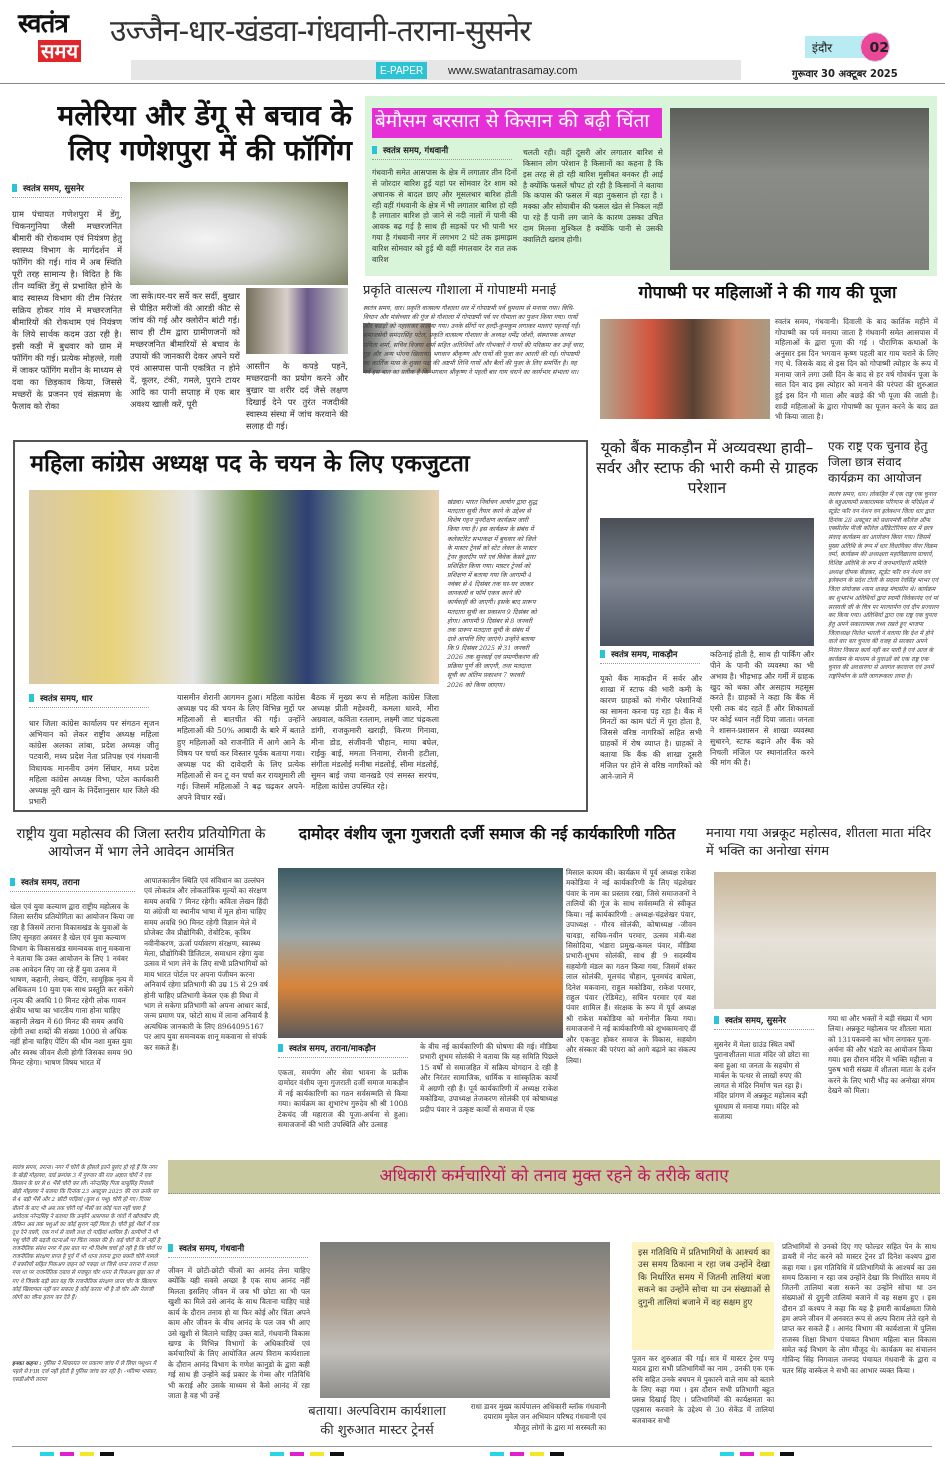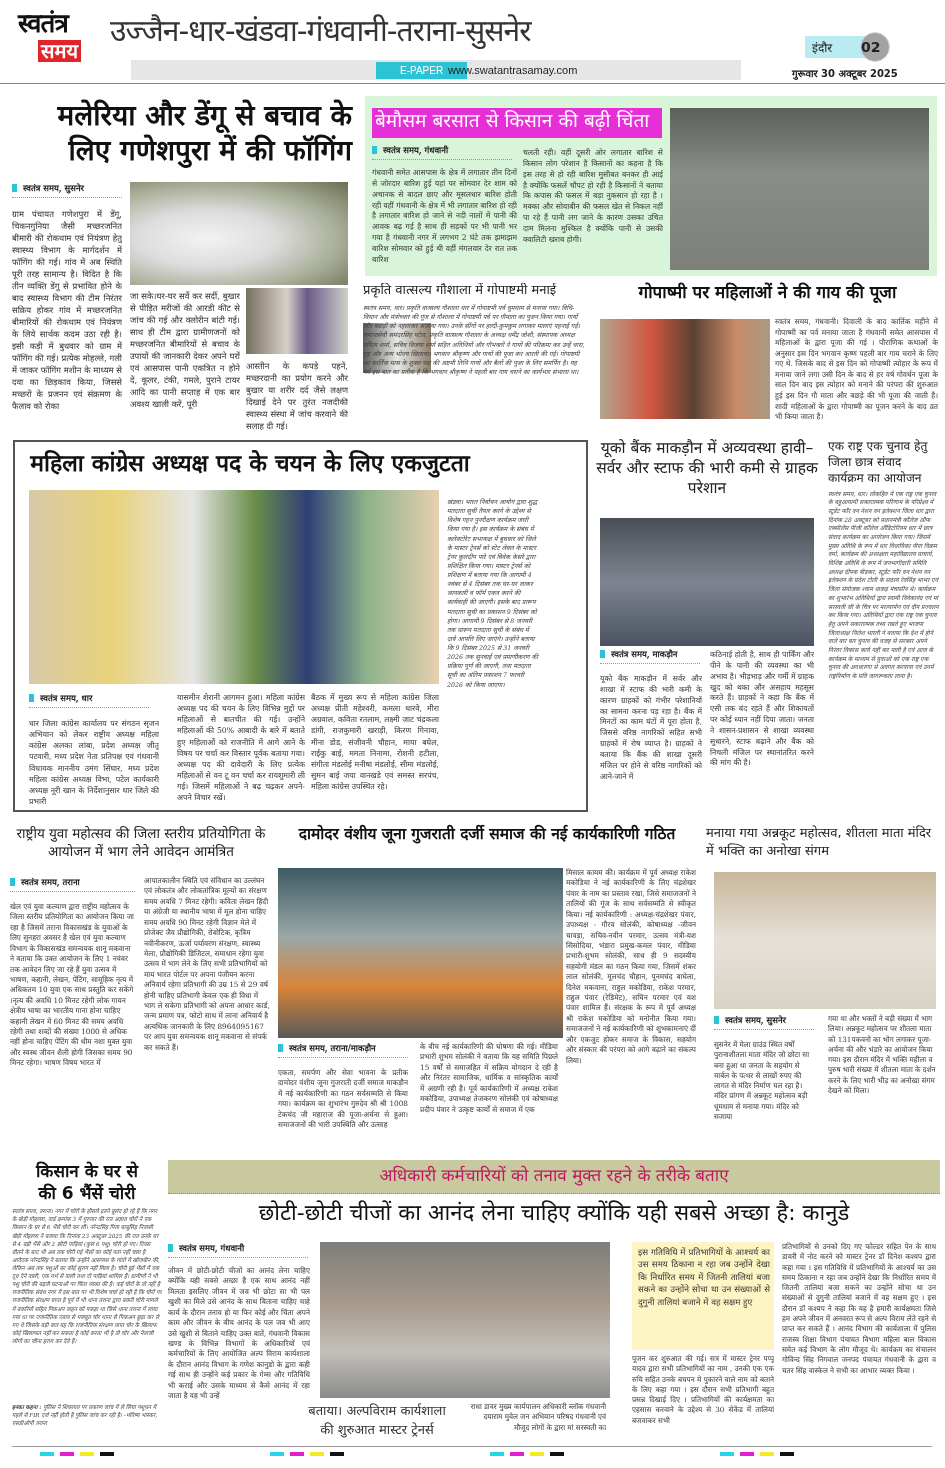--- a/index.html
+++ b/index.html
@@ -29,25 +29,25 @@
 </head>
 <body>
 
 <div class="abs" style="left:0;top:0;width:945px;height:84px;border-bottom:1px solid #888">
   <div class="abs" style="left:18px;top:10px;width:64px;height:72px">
     <div style="font-family:'DejaVu Sans',sans-serif;font-weight:bold;font-size:26px;color:#111;line-height:1;letter-spacing:-1px">स्वतंत्र</div>
     <div style="margin:4px 0 0 20px;background:#e0262a;color:#fff;font-weight:bold;font-size:20px;line-height:1.1;padding:0 3px;display:inline-block;font-family:'DejaVu Sans',sans-serif">समय</div>
   </div>
   <div class="abs cond" style="left:110px;top:14px;width:640px;text-align:left;font-size:30px;color:#333;letter-spacing:-1px">उज्जैन-धार-खंडवा-गंधवानी-तराना-सुसनेर</div>
   <div class="abs" style="left:131px;top:60px;width:610px;height:20px;background:#e6e6e6"></div>
-  <div class="abs" style="left:376px;top:62px;background:#2cc4d4;color:#fff;font-size:10px;padding:3px 24px;font-family:'Liberation Sans',sans-serif">E-PAPER</div>
+  <div class="abs" style="left:376px;top:62px;background:#2cc4d4;color:#fff;font-size:10px;padding:3px 4px;font-family:'Liberation Sans',sans-serif">E-PAPER</div>
   <div class="abs" style="left:448px;top:64px;font-size:11px;color:#222;font-family:'Liberation Sans',sans-serif">www.swatantrasamay.com</div>
   <div class="abs" style="left:805px;top:36px;width:70px;height:22px;background:#b9ecf2"></div>
   <div class="abs" style="left:812px;top:39px;font-size:12px;color:#222">इंदौर</div>
-  <div class="abs" style="left:860px;top:32px;width:30px;height:30px;border-radius:50%;background:#a3a3a3;border:1px solid #cde;text-align:left;line-height:28px;font-weight:bold;font-size:14px">02</div>
+  <div class="abs" style="left:860px;top:32px;width:30px;height:30px;border-radius:50%;background:#ec4899;border:1px solid #cde;text-align:right;line-height:28px;font-weight:bold;font-size:14px">02</div>
   <div class="abs" style="left:792px;top:66px;font-size:10px;color:#222;font-weight:bold">गुरूवार 30 अक्टूबर 2025</div>
 </div>
 
 <div class="abs" style="left:0;top:90px;width:360px;height:345px">
   <div class="abs hl" style="left:12px;top:8px;width:340px;font-size:28px;text-align:right;line-height:1.25">मलेरिया और डेंगू से बचाव के लिए गणेशपुरा में की फॉगिंग</div>
   <div class="abs" style="left:12px;top:92px;width:110px">
     <div class="byline">
         <span class="sq"></span>
         <span>स्वतंत्र समय, सुसनेर</span>
       </div>
@@ -153,32 +153,30 @@
     <div class="byline">
         <span class="sq"></span>
         <span>स्वतंत्र समय, सुसनेर</span>
       </div>
   </div>
   <div class="abs body-txt" style="left:8px;top:216px;width:102px;height:112px;overflow:hidden;font-size:7.2px;text-align:left">सुसनेर में मेला ग्राउंड स्थित वर्षों पुरानाशीतला माता मंदिर जो छोटा सा बना हुआ था जनता के सहयोग से मार्बल के पत्थर से लाखों रुपए की लागत से मंदिर निर्माण चल रहा है। मंदिर प्रांगण में अन्नकूट महोत्सव बड़ी धूमधाम से मनाया गया। मंदिर को सजाया</div>
   <div class="abs body-txt" style="left:122px;top:190px;width:110px;height:138px;overflow:hidden;font-size:7.2px;text-align:left">गया था और भक्तों ने बड़ी संख्या में भाग लिया। अन्नकूट महोत्सव पर शीतला माता को 131पकवनो का भोग लगाकर पूजा-अर्चना की और भंडारे का आयोजन किया गया। इस दौरान मंदिर में भक्ति महीला व पुरुष भारी संख्या में शीतला माता के दर्शन करने के लिए भारी भीड़ का अनोखा संगम देखने को मिला।</div>
 </div>
 
 <div class="abs" style="left:12px;top:1160px;width:150px;height:280px">
-  <div class="hl" style="font-size:17px;text-align:center;line-height:1.3;padding:0 18px">किसान के घर से की 6 भैंसें चोरी</div>
   <div class="small-ital" style="height:196px;overflow:hidden;margin-top:3px;font-size:5.6px">स्वतंत्र समय, तराना। नगर में चोरों के हौसले इतने बुलंद हो रहे हैं कि नगर के खेड़ी मोहल्ला, वार्ड क्रमांक 3 में गुरुवार की रात अज्ञात चोरों ने एक किसान के घर से 6 भैंसें चोरी कर लीं। नरेन्द्रसिंह पिता बाबूसिंह निवासी खेड़ी मोहल्ला ने बताया कि दिनांक 23 अक्टूबर 2025 की रात उनके घर से 4 बड़ी भैंसें और 2 छोटी पाड़ियां (कुल 6 पशु) चोरी हो गए। दिवस बीतने के बाद भी अब तक चोरी गई भैंसों का कोई पता नहीं चला है आवेदक नरेन्द्रसिंह ने बताया कि उन्होंने आसपास के गांवों में खोजबीन की, लेकिन अब तक पशुओं का कोई सुराग नहीं मिला है। चोरी हुई भैंसों में एक दूध देने वाली, एक गर्भ से वाली तथा दो पाड़ियां शामिल हैं। ग्रामीणों ने भी पशु चोरी की बढ़ती घटनाओं पर चिंता व्यक्त की है। कई चोरों के तो नहीं है राजनीतिक संबंध नगर में इस बात पर भी विशेष चर्चा हो रही है कि चोरों पर राजनीतिक संरक्षण प्राप्त है पूर्व में भी थाना तराना द्वारा बकरी चोरी मामले में बकरियों सहित पिकअप वाहन को पकड़ा था जिसे थाना तराना में लाया गया था पर राजनीतिक दबाव से मजबूत चोर थाना से पिकअप छुड़ा कर ले गए थे जिसके बड़ी बात यह कि राजनीतिक संरक्षण प्राप्त चोर के खिलाफ कोई खिलाफत नहीं कर सकता है कोई करता भी है तो चोर और नेताजी लोगों का जीना हराम कर देते हैं।</div>
   <div class="small-ital" style="font-size:5.6px">
     <b>इनका कहना :</b>
     <span>पुलिस ने शिकायत पर प्रकरण जांच में ले लिया पशुधन में पहले से FIR दर्ज नहीं होती है पुलिस जांच कर रही है। -भविष्य भास्कर, एसडीओपी तराना</span>
   </div>
 </div>
 
 <div class="abs" style="left:168px;top:1160px;width:772px;height:282px">
   <div class="abs" style="left:0;top:0;width:772px;height:34px;background:#c9c9a0;border-bottom:1px dotted #888"></div>
   <div class="abs cond" style="left:0;top:6px;width:772px;text-align:center;font-size:17px;color:#be185d">अधिकारी कर्मचारियों को तनाव मुक्त रहने के तरीके बताए</div>
-  <div class="abs cond" style="left:0;top:40px;width:772px;text-align:center;font-size:22px;color:#111;white-space:nowrap">छोटी-छोटी चीजों का आनंद लेना चाहिए क्योंकि यही सबसे अच्छा है: कानुडे</div>
   <div class="abs" style="left:0;top:82px;width:140px">
     <div class="byline">
         <span class="sq"></span>
         <span>स्वतंत्र समय, गंधवानी</span>
       </div>
   </div>
   <div class="abs body-txt" style="left:0;top:106px;width:142px;height:174px;overflow:hidden;font-size:7.3px">जीवन में छोटी-छोटी चीजों का आनंद लेना चाहिए क्योंकि यही सबसे अच्छा है एक साथ आनंद नहीं मिलता इसलिए जीवन में जब भी छोटा सा भी पल खुशी का मिले उसे आनंद के साथ बिताना चाहिए चाहे कार्य के दौरान तनाव हो या फिर कोई और चिंता अपने काम और जीवन के बीच आनंद के पल जब भी आए उसे खुशी से बिताने चाहिए उक्त बातें, गंधवानी विकास खण्ड के विभिन्न विभागों के अधिकारियों एवं कर्मचारियों के लिए आयोजित अल्प विराम कार्यशाला के दौरान आनंद विभाग के गणेश कानुडो के द्वारा कही गई साथ ही उन्होंने कई प्रकार के गेम्स और गतिविधि भी कराई और उसके माध्यम से कैसे आनंद में रहा जाता है वह भी उन्हें</div>
   <div class="photo dance" style="left:152px;top:82px;width:290px;height:156px"></div>
   <div class="abs body-txt" style="left:140px;top:242px;width:138px;height:38px;overflow:hidden;font-size:13px;text-align:center">बताया। अल्पविराम कार्यशाला की शुरुआत मास्टर ट्रेनर्स गणेश कनाडे, पप्पू यादव, डॉ दिनेश कश्यप सहित</div>
   <div class="abs body-txt" style="left:298px;top:242px;width:140px;height:38px;overflow:hidden;font-size:7.2px;text-align:right">राधा डावर मुख्य कार्यपालन अधिकारी ब्लॉक गंधवानी दयाराम मुवेल जन अभियान परिषद गंधवानी एवं मौजूद लोगों के द्वारा मां सरस्वती का</div>

